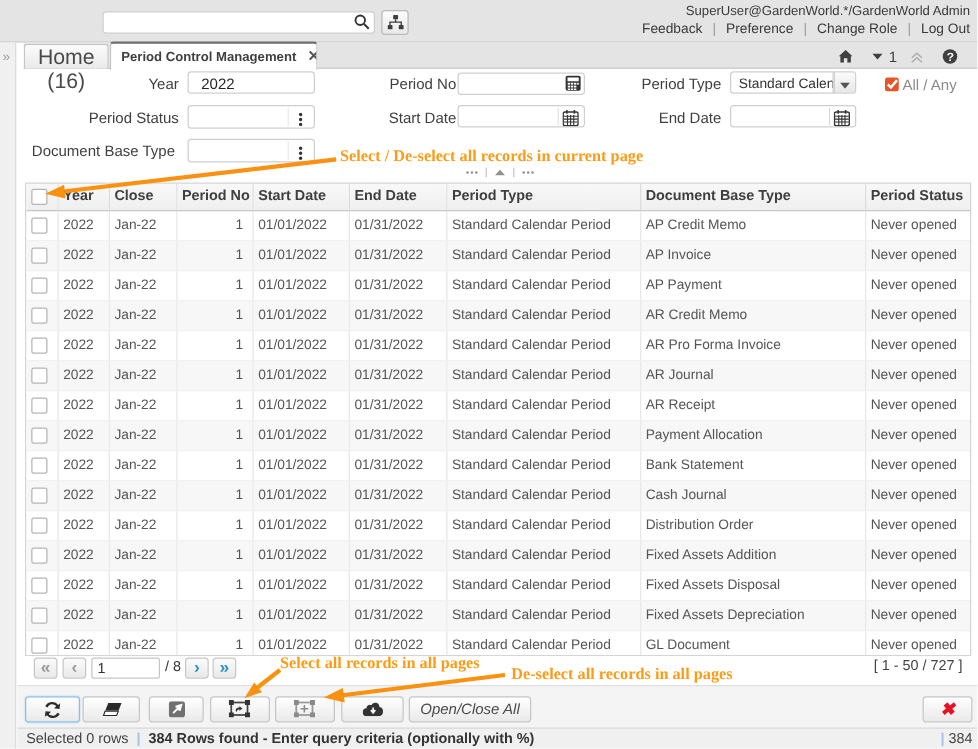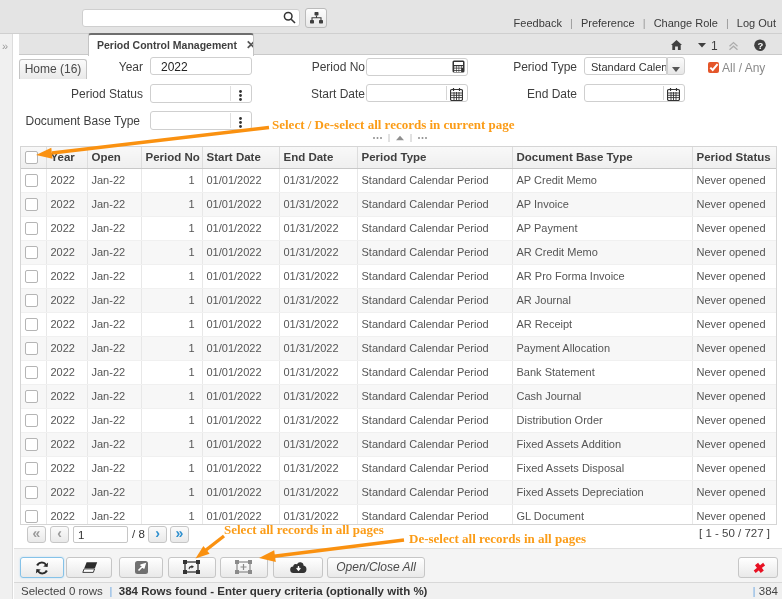--- a/index.html
+++ b/index.html
@@ -14,21 +14,21 @@
 #logoSub { font-size:4.8px; font-weight:bold; color:#4a4a4a; letter-spacing:0.4px; margin-top:-3px; margin-left:2px; white-space:nowrap; }
 #srch { left:82px; top:9px; width:218px; height:18px; background:#fff; border:1px solid #cfcfcf; border-radius:3px; }
 #srchIco { left:283px; top:11px; }
 #btnSitemap { left:305px; top:8px; width:22px; height:20px; background:linear-gradient(#fdfdfd,#e8e8e8); border:1px solid #bbb; border-radius:3px; text-align:center; }
 #hdrLine1 { top:3px; right:6px; font-size:10.5px; color:#3a3a3a; }
 #hdrLine2 { top:17px; right:6px; font-size:11px; color:#3a3a3a; }
 #hdrLine2 .sep { color:#999; padding:0 5px; }
 
 
 #tabbar { left:19px; top:34px; width:763px; height:21px; background:#e4e4e4; border-bottom:1px solid #c9c9c9; }
-#tabHome { left:19px; top:35px; width:68px; height:20px; background:linear-gradient(#fbfbfb,#e9e9e9); border:1px solid #c4c4c4; border-bottom:none; border-radius:3px 3px 0 0; font-size:12px; color:#4a4a4a; text-align:center; line-height:19px;margin-top:24px; }
+#tabHome { left:19px; top:35px; width:68px; height:20px; background:linear-gradient(#fbfbfb,#e9e9e9); border:1px solid #c4c4c4; border-bottom:none; border-radius:3px 3px 0 0; font-size:17px; color:#4a4a4a; text-align:center; line-height:19px; }
 #tabActive { left:88px; top:33px; width:166px; white-space:nowrap; overflow:hidden; height:23px; background:#fff; border:1px solid #c4c4c4; border-top:2px solid #6e6e6e; border-bottom:none; border-radius:3px 3px 0 0; font-size:10.5px; font-weight:bold; color:#3f3f3f; line-height:20px; padding-left:8px;text-align:right; }
 #tabActive .x { font-weight:bold; color:#555; margin-left:6px; font-size:12px; }
 #tabIcons { top:38px; right:8px; }
 
 
 #west { left:0px; top:34px; width:13px; height:565px; background:#f0f0f0; border-right:1px solid #dcdcdc; }
 #westArrow { left:2px; top:40px; font-size:11px; color:#9a9a9a; }
 
 
 .flabel { font-size:12px; color:#3f3f3f; text-align:right; }
@@ -84,20 +84,21 @@
       <line x1="8.2" y1="8.2" x2="12" y2="12" stroke="#333" stroke-width="1.6"></line>
     </svg>
   <div id="btnSitemap" class="abs">
     <svg width="13" height="12" viewBox="0 0 13 12" style="margin-top:3px">
         <rect x="4.5" y="0" width="4" height="3.4" rx="0.7" fill="#3f3f3f"></rect>
         <rect x="0" y="8" width="4" height="3.4" rx="0.7" fill="#3f3f3f"></rect>
         <rect x="9" y="8" width="4" height="3.4" rx="0.7" fill="#3f3f3f"></rect>
         <path d="M6.5 3.4 L6.5 5.7 M2 8 L2 5.7 L11 5.7 L11 8" fill="none" stroke="#3f3f3f" stroke-width="1.1"></path>
       </svg>
   </div>
+  <div id="hdrLine1" class="abs">SuperUser@GardenWorld.*/GardenWorld Admin</div>
   <div id="hdrLine2" class="abs">Feedback <span class="sep">|</span> Preference <span class="sep">|</span> Change Role <span class="sep">|</span> Log Out</div>
 
   <div id="tabbar" class="abs"></div>
   <div id="west" class="abs"></div>
   <div id="westArrow" class="abs">»</div>
   <div id="tabHome" class="abs">Home (16)</div>
   <div id="tabActive" class="abs">Period Control Management <span class="x">✕</span></div>
   <div id="tabIcons" class="abs">
     <svg width="104" height="14" viewBox="0 0 104 14">
       <path d="M6.5 2 L12 7 L10.7 7 L10.7 12 L7.9 12 L7.9 8.5 L5.1 8.5 L5.1 12 L2.3 12 L2.3 7 L1 7 Z" fill="#3f3f3f"></path>
@@ -222,21 +223,21 @@
           <col style="width:77px">
           <col style="width:78px">
           <col style="width:155px">
           <col style="width:180px">
           <col style="width:84px">
       </colgroup>
       <tbody>
           <tr>
         <th style="padding:0 0 0 4px;"><span class="cb"></span></th>
             <th>Year</th>
-            <th>Open</th>
+            <th>Close</th>
             <th>Period No</th>
             <th>Start Date</th>
             <th>End Date</th>
             <th>Period Type</th>
             <th>Document Base Type</th>
             <th style="border-right:none;">Period Status</th>
       </tr>
       <tr>
             <td style="padding:0 0 0 4px;"><span class="cb"></span></td>
             <td>2022</td>

